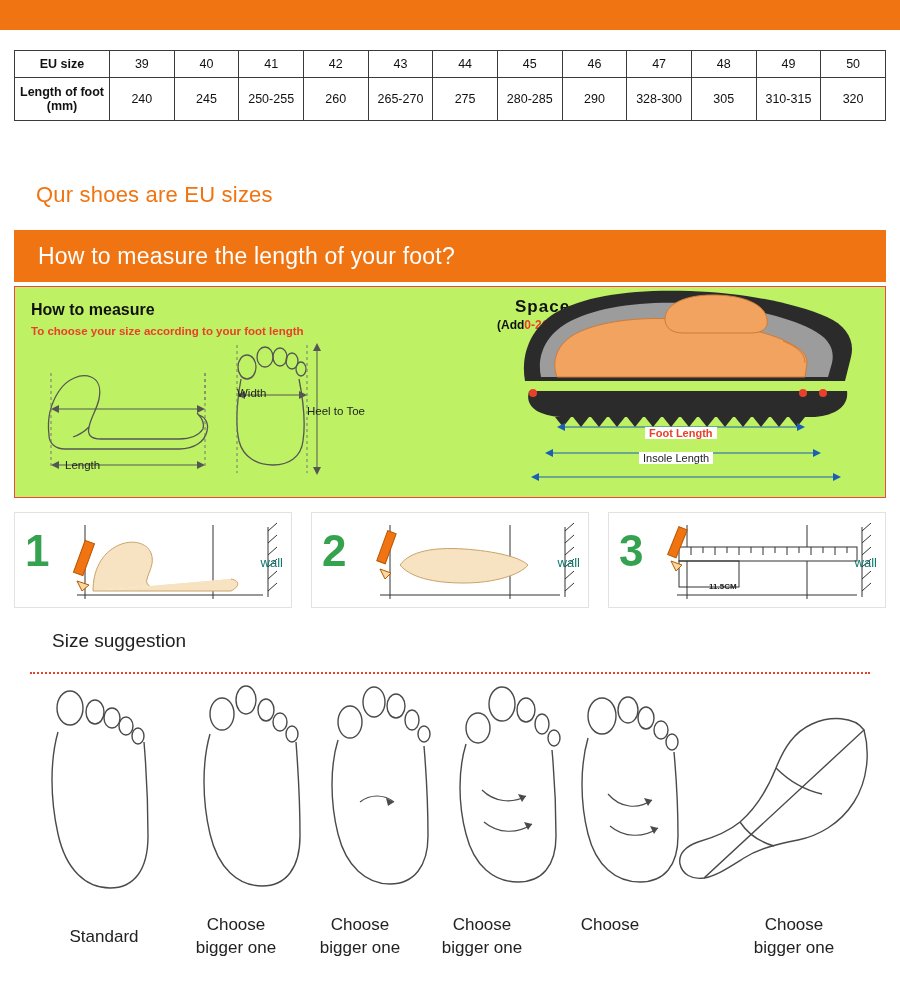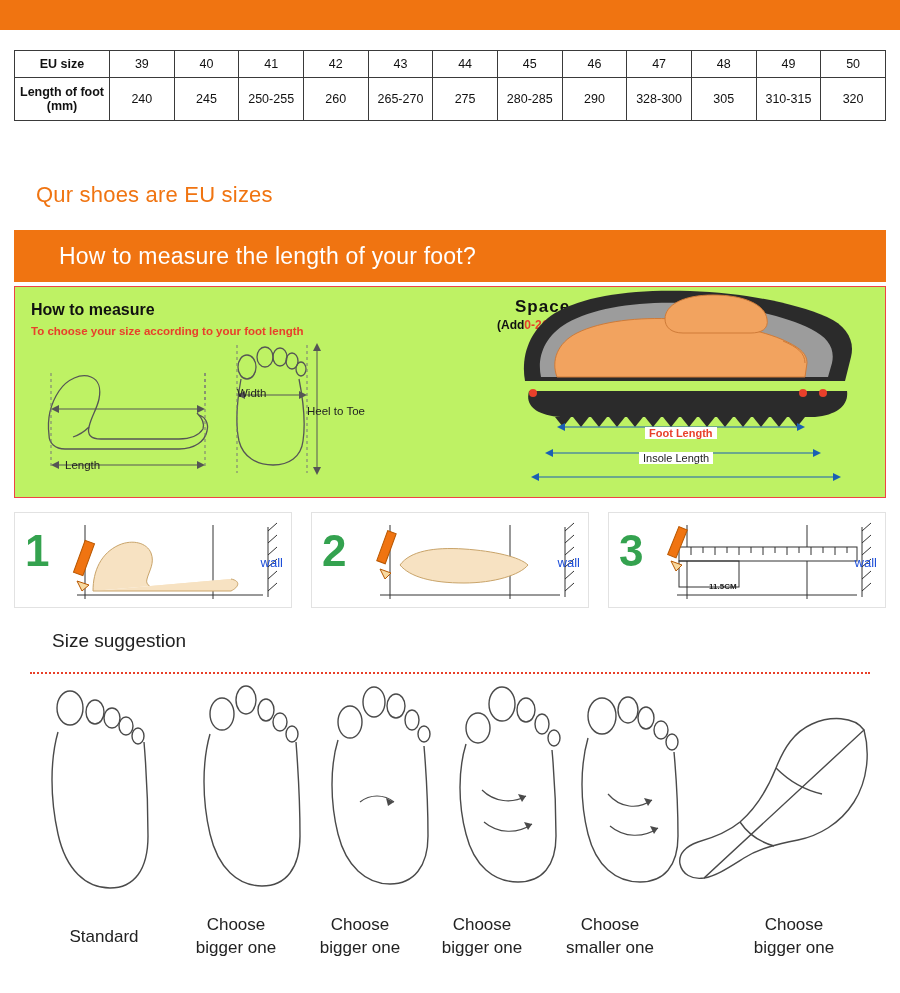--- a/index.html
+++ b/index.html
@@ -75,21 +75,20 @@
     height: 52px;
     background: #f07411;
     display: flex;
     align-items: center;
   }
   .band-title {
     color: #ffffff;
     font-size: 23px;
     padding-left: 24px;
     letter-spacing: 0.2px;
-    margin-left: 21px;
   }
   
   .measure-panel {
     position: absolute;
     left: 14px;
     top: 286px;
     width: 872px;
     height: 212px;
     border: 1px solid #ef4444;
     background: #bef264;
@@ -155,21 +154,21 @@
     font-size: 44px;
     font-weight: bold;
     color: #34a24f;
     line-height: 1;
   }
   .wall-lbl {
     position: absolute;
     right: 8px;
     top: 42px;
     font-size: 13px;
-    color: #1d4ed8;
+    color: #0f766e;
   }
   .cm-lbl {
     position: absolute;
     font-size: 8px;
     font-weight: bold;
     color: #222;
   }
   
   .sugg-title {
     position: absolute;
@@ -571,21 +570,20 @@
     <div class="cap" style="left:266px; top:2px; width:160px;">
       <div>Choose</div>
       <div>bigger one</div>
     </div>
     <div class="cap" style="left:388px; top:2px; width:160px;">
       <div>Choose</div>
       <div>bigger one</div>
     </div>
     <div class="cap" style="left:508px; top:2px; width:176px;">
       <div>Choose</div>
-      <div>smaller one</div>
     </div>
     <div class="cap" style="left:692px; top:2px; width:176px;">
       <div>Choose</div>
       <div>bigger one</div>
     </div>
   </div>
 
 </div>
 
 </body></html>

